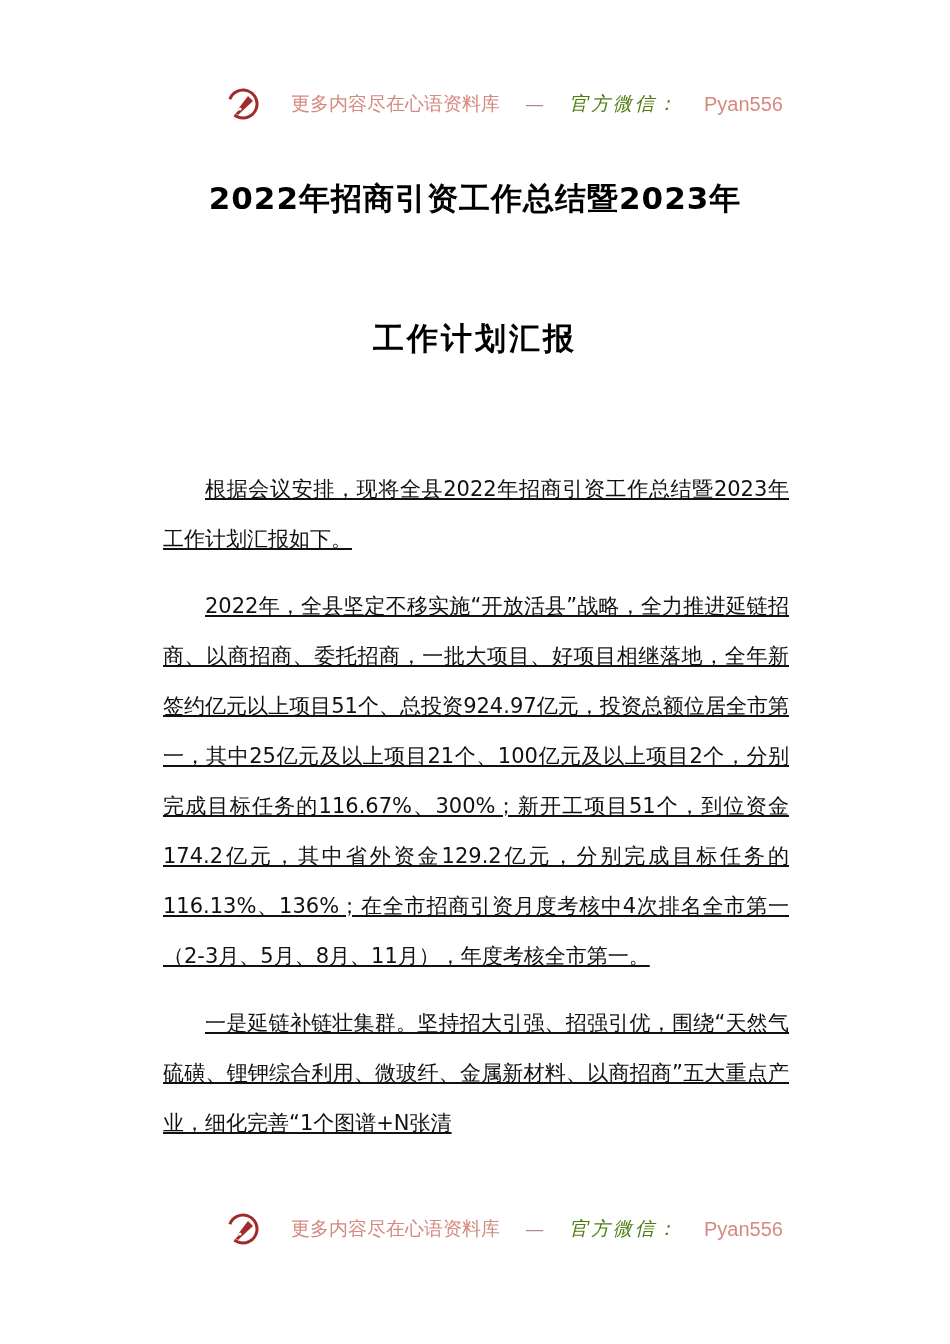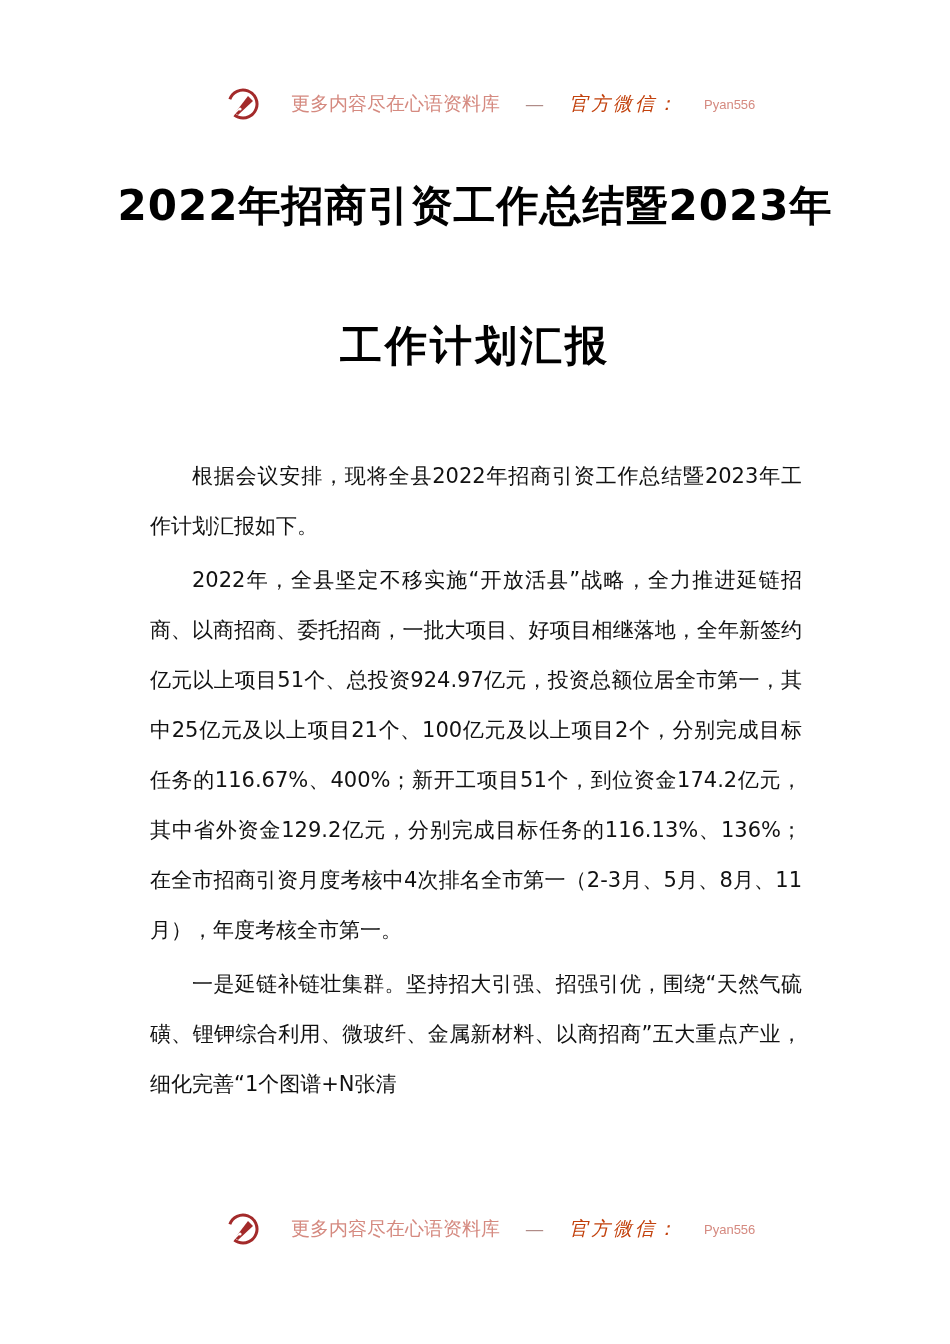--- a/index.html
+++ b/index.html
@@ -9,35 +9,35 @@
     }
     .watermark {
       position: absolute; left: 226px; height: 42px; display: flex; align-items: center;
       font-family: "DejaVu Serif", serif; font-size: 19px; white-space: nowrap; gap: 25px;
     }
     .watermark.top { top: 83px; }
     .watermark.bottom { top: 1208px; }
     .wm-logo { width: 34px; height: 34px; margin-right: 6px; }
     .wm-main { color: #d58a80; letter-spacing: 0px; }
     .wm-dash { color: #b08c88; }
-    .wm-official { color: #c2410c; letter-spacing: 3px; font-style: italic; }
-    .wm-id { color: #d58a80; font-family: "Liberation Sans", sans-serif; font-size: 13px; }
+    .wm-official { color: #4d7c0f; letter-spacing: 3px; font-style: italic; }
+    .wm-id { color: #d58a80; font-family: "Liberation Sans", sans-serif; font-size: 20px; }
     .title-line {
       position: absolute; left: 0; width: 950px; text-align: center;
-      font-family: "DejaVu Sans", sans-serif; font-weight: bold; font-size: 42px; letter-spacing: 1px;
+      font-family: "DejaVu Sans", sans-serif; font-weight: bold; font-size: 31px; letter-spacing: 1px;
       color: #000;
     }
     .title-line.l1 { top: 178px; }
     .title-line.l2 { top: 318px; letter-spacing: 3px; }
     .body-text {
       position: absolute; left: 146px; width: 660px; top: 447px;
       font-size: 21px; line-height: 50px; color: #111; text-align: justify;
       text-justify: inter-character;
     }
-    .para { margin: 4px; text-indent: 2em; }
+    .para { margin: 17px; text-indent: 2em; text-decoration: underline; }
   </style>
 </head>
 <body>
 
 <div class="watermark top">
   <svg class="wm-logo" viewBox="0 0 34 34">
     <circle cx="17" cy="17" r="14" fill="none" stroke="#a32a2a" stroke-width="3" stroke-dasharray="70 18" transform="rotate(200 17 17)"></circle>
     <path d="M9 26 L22 9 L27 14 L12 28 Z" fill="#a32a2a"></path>
     <path d="M9 26 L13 22" stroke="#fff" stroke-width="1.5"></path>
     <circle cx="14" cy="22" r="1.6" fill="#fff"></circle>
@@ -46,21 +46,21 @@
   <span class="wm-dash">—</span>
   <span class="wm-official">官方微信：</span>
   <span class="wm-id">Pyan556</span>
 </div>
 
 <div class="title-line l1">2022年招商引资工作总结暨2023年</div>
 <div class="title-line l2">工作计划汇报</div>
 
 <div class="body-text">
   <p class="para">根据会议安排，现将全县2022年招商引资工作总结暨2023年工作计划汇报如下。</p>
-  <p class="para">2022年，全县坚定不移实施“开放活县”战略，全力推进延链招商、以商招商、委托招商，一批大项目、好项目相继落地，全年新签约亿元以上项目51个、总投资924.97亿元，投资总额位居全市第一，其中25亿元及以上项目21个、100亿元及以上项目2个，分别完成目标任务的116.67%、400%；新开工项目51个，到位资金174.2亿元，其中省外资金129.2亿元，分别完成目标任务的116.13%、136%；在全市招商引资月度考核中4次排名全市第一（2-3月、5月、8月、11月），年度考核全市第一。</p>
+  <p class="para">2022年，全县坚定不移实施“开放活县”战略，全力推进延链招商、以商招商、委托招商，一批大项目、好项目相继落地，全年新签约亿元以上项目51个、总投资924.97亿元，投资总额位居全市第一，其中25亿元及以上项目21个、100亿元及以上项目2个，分别完成目标任务的116.67%、300%；新开工项目51个，到位资金174.2亿元，其中省外资金129.2亿元，分别完成目标任务的116.13%、136%；在全市招商引资月度考核中4次排名全市第一（2-3月、5月、8月、11月），年度考核全市第一。</p>
   <p class="para">一是延链补链壮集群。坚持招大引强、招强引优，围绕“天然气硫磺、锂钾综合利用、微玻纤、金属新材料、以商招商”五大重点产业，细化完善“1个图谱+N张清</p>
 </div>
 
 <div class="watermark bottom">
   <svg class="wm-logo" viewBox="0 0 34 34">
     <circle cx="17" cy="17" r="14" fill="none" stroke="#a32a2a" stroke-width="3" stroke-dasharray="70 18" transform="rotate(200 17 17)"></circle>
     <path d="M9 26 L22 9 L27 14 L12 28 Z" fill="#a32a2a"></path>
     <path d="M9 26 L13 22" stroke="#fff" stroke-width="1.5"></path>
     <circle cx="14" cy="22" r="1.6" fill="#fff"></circle>
   </svg>

